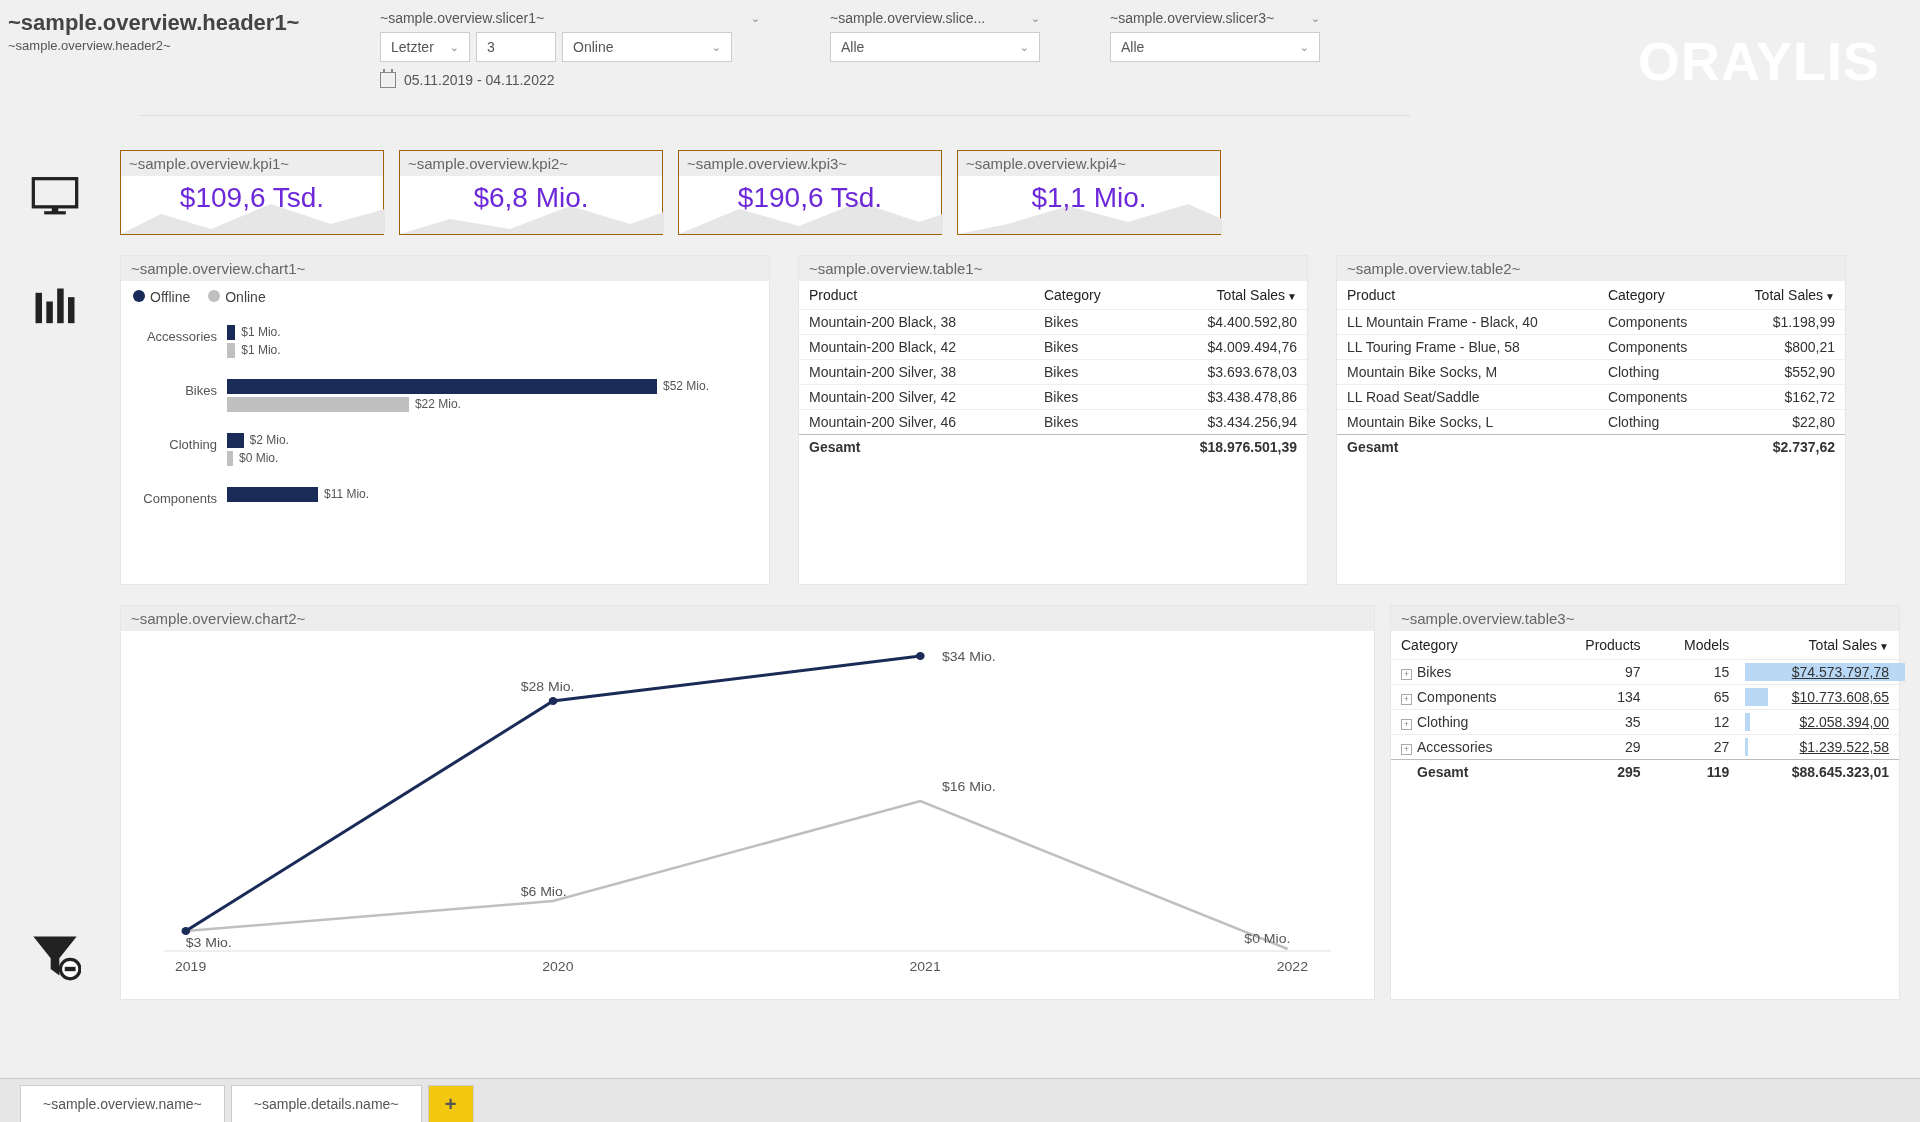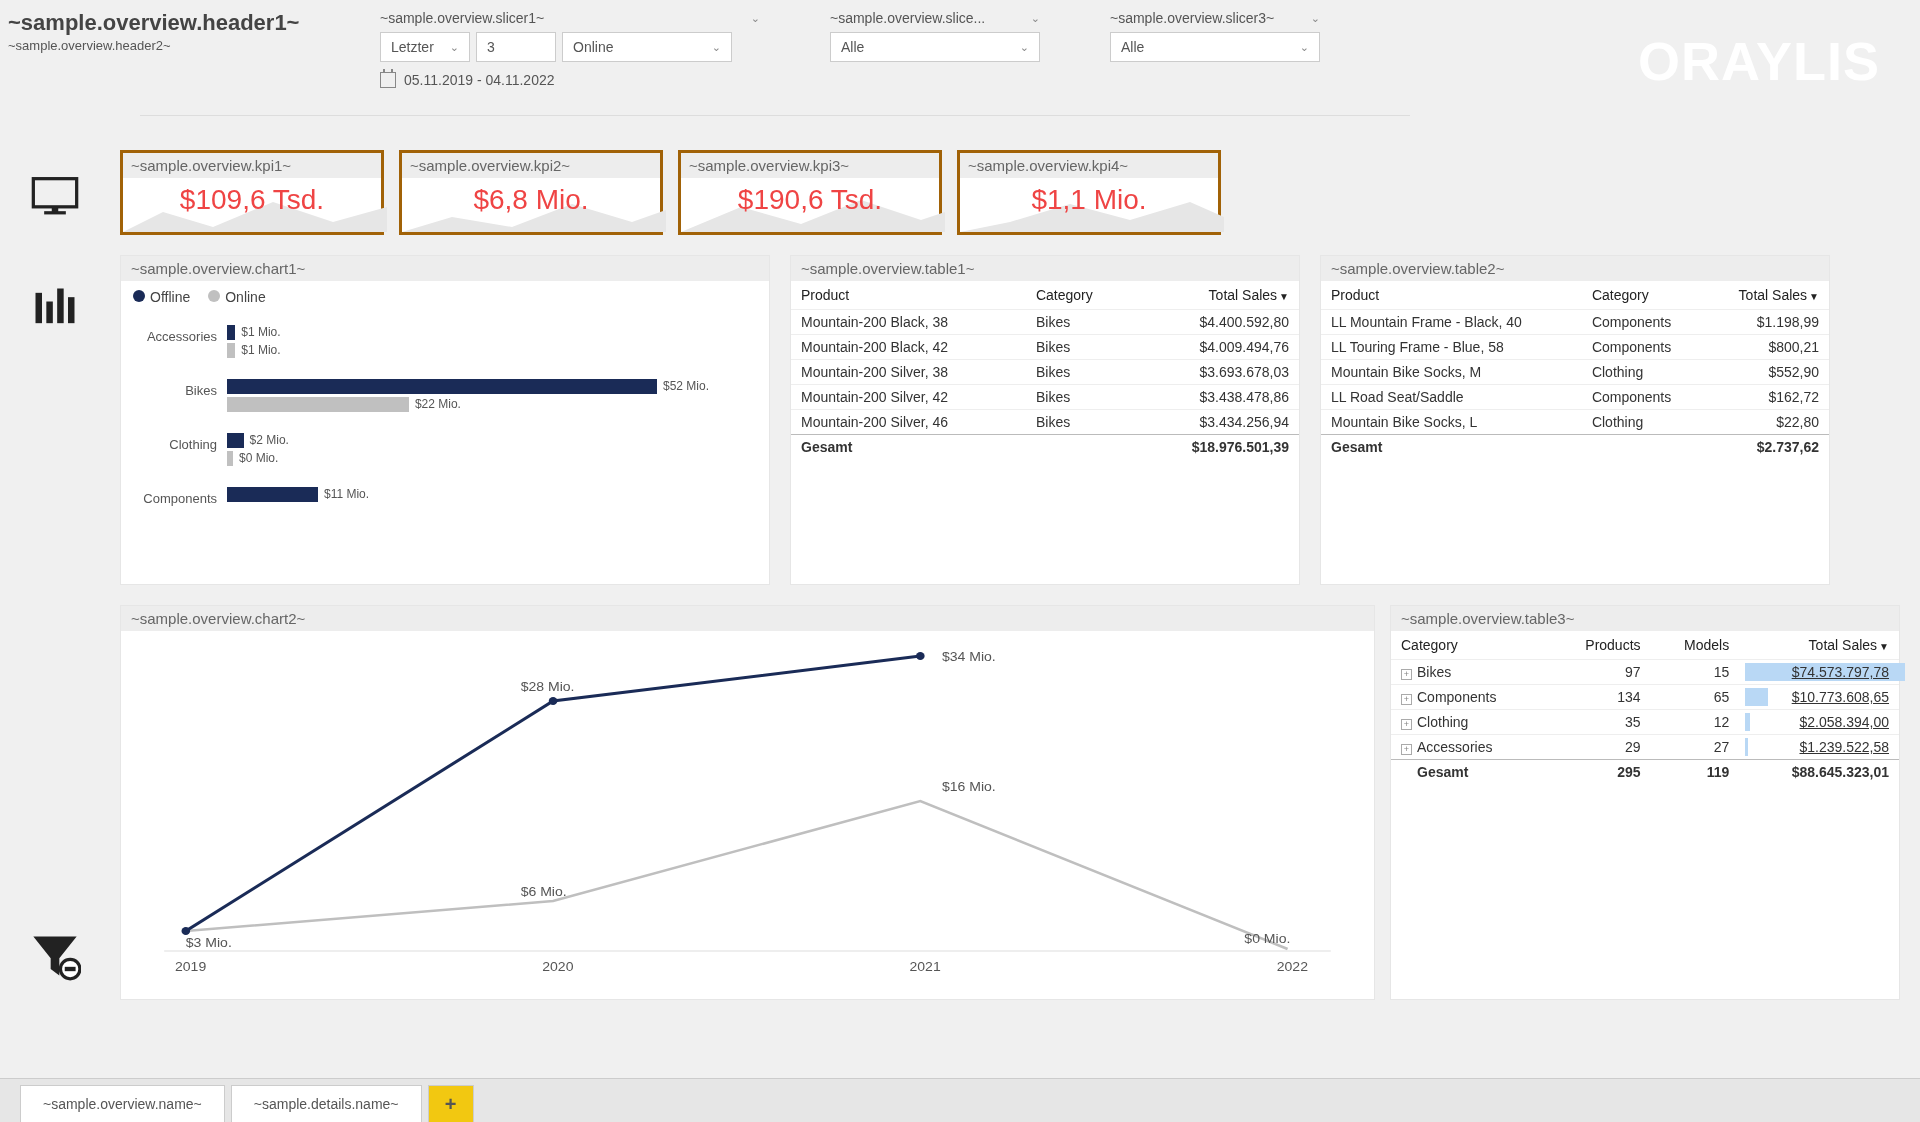--- a/index.html
+++ b/index.html
@@ -37,30 +37,30 @@
 
 .rail { position:absolute; left:10px; top:150px; width:90px; display:flex; flex-direction:column; align-items:center; gap:60px; padding-top:20px; }
 .rail-icon { width:52px; height:52px; cursor:pointer; }
 .rail .filter-icon { position:absolute; top:780px; }
 
 
 .main { position:absolute; left:120px; top:150px; right:20px; bottom:60px; }
 
 
 .kpi-row { display:flex; gap:15px; margin-bottom:20px; }
-.kpi { width:264px; height:85px; background:#fff; border:3px solid #a16207; position:relative; }
+.kpi { width:264px; height:85px; background:#fff; border:1px solid #a16207; position:relative; }
 .kpi-title { font-size:15px; color:#666; padding:4px 8px; background:#ededed; }
-.kpi-value { font-size:28px; font-weight:400; text-align:center; margin-top:6px; color:#ef4444; position:relative; z-index:2; }
+.kpi-value { font-size:28px; font-weight:400; text-align:center; margin-top:6px; color:#6d28d9; position:relative; z-index:2; }
 .spark { position:absolute; bottom:0; left:0; right:0; height:40px; }
 
 
 .card { background:#fff; border:1px solid #e6e6e6; }
 .card-title { background:#ededed; font-size:15px; color:#666; padding:4px 10px; }
 
-.row2 { display:flex; gap:20px; margin-bottom:20px; }
+.row2 { display:flex; gap:28px; margin-bottom:20px; }
 .chart1 { width:650px; height:330px; display:flex; flex-direction:column; }
 .table1 { width:510px; height:330px; }
 .table2 { width:510px; height:330px; }
 
 .row3 { display:flex; gap:15px; }
 .chart2 { flex:1 1 auto; width:1160px; height:395px; position:relative; }
 .table3 { width:510px; height:395px; }
 
 
 .legend { display:flex; gap:18px; padding:8px 12px; font-size:14px; color:#444; align-items:center;}

